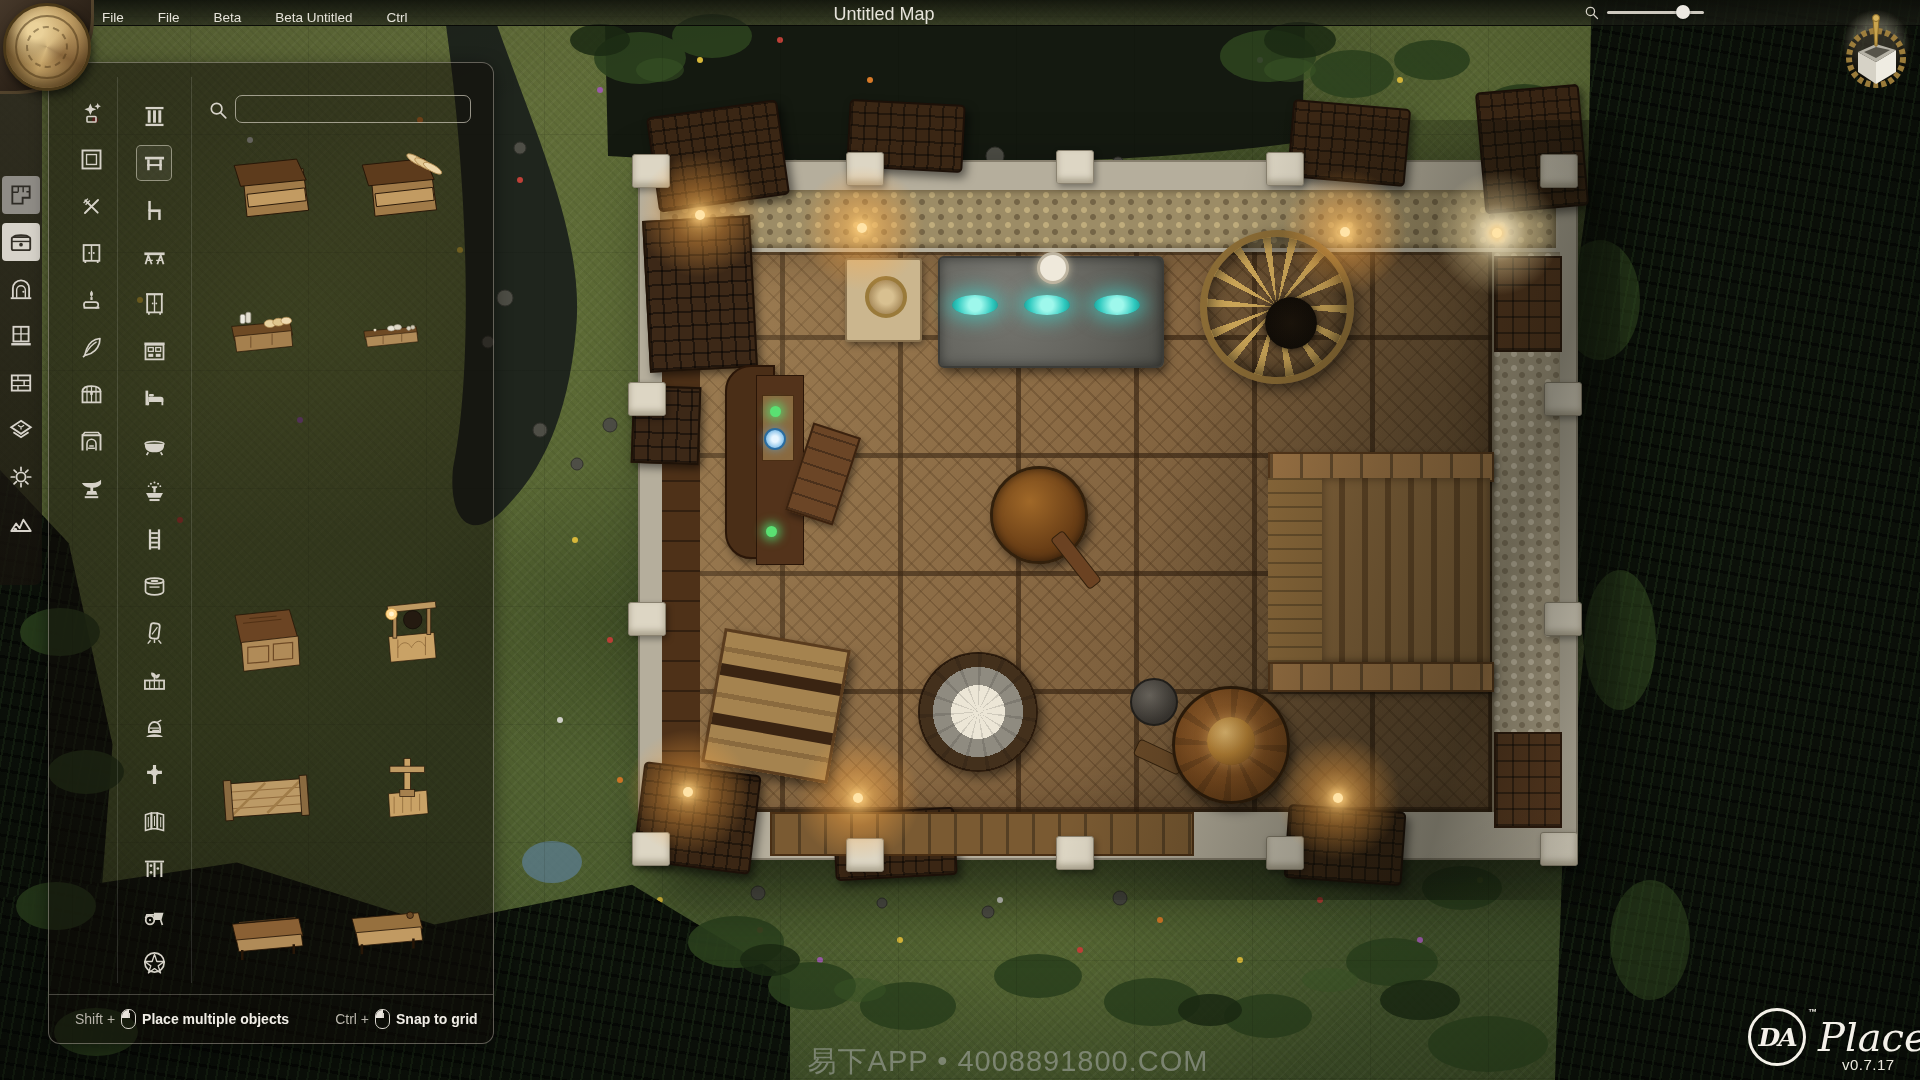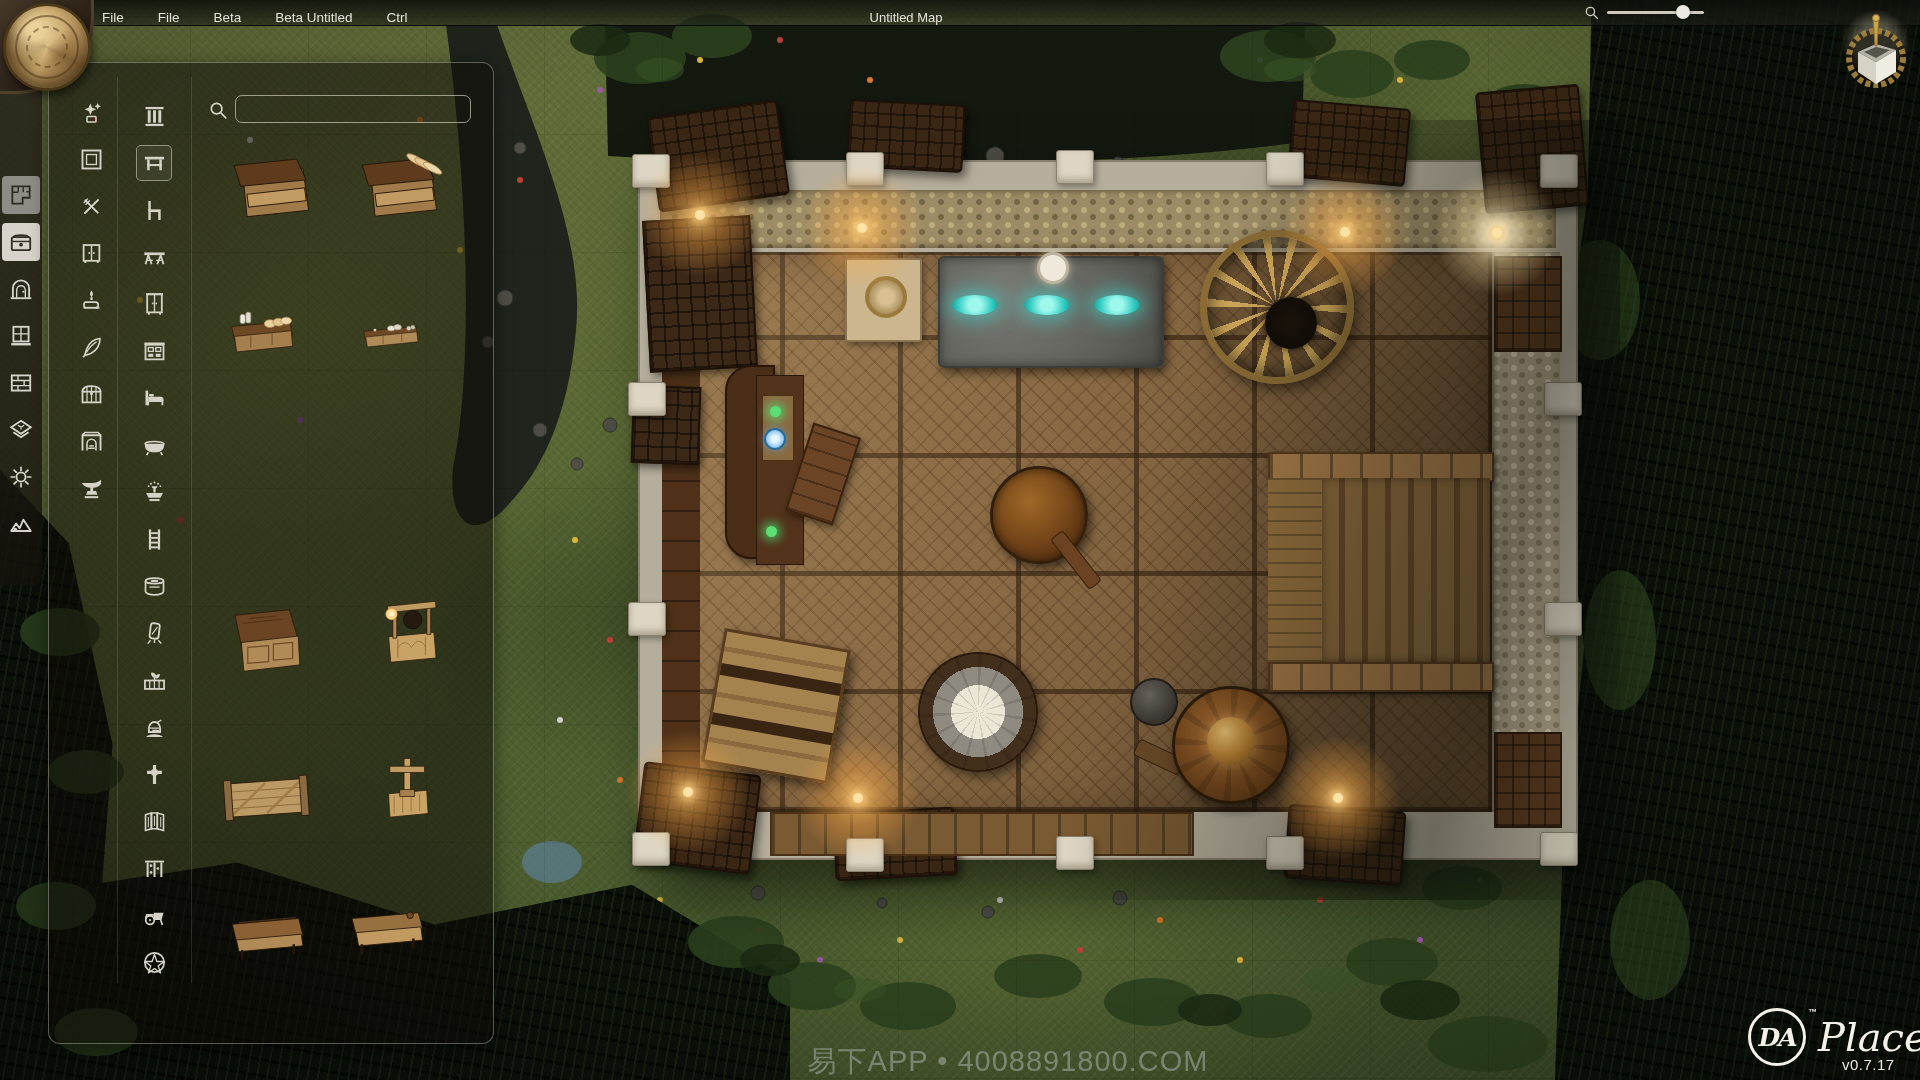--- a/index.html
+++ b/index.html
@@ -152,21 +152,21 @@
   .tshadow{position:absolute;left:560px;top:120px;width:1060px;height:780px;pointer-events:none;
     background:linear-gradient(105deg, rgba(0,0,0,0) 55%, rgba(8,10,5,.28) 72%, rgba(8,10,5,.42) 84%, rgba(8,10,5,.12) 95%);}
   .vignette{position:absolute;inset:0;pointer-events:none;
     background:radial-gradient(ellipse at 50% 45%, transparent 55%, rgba(0,0,0,.3) 100%);}
   
   .topbar{position:absolute;left:0;top:0;right:0;height:25px;z-index:90;display:flex;align-items:flex-end;
     background:linear-gradient(180deg, rgba(14,16,10,.9), rgba(30,32,24,.62));
     border-bottom:1px solid rgba(0,0,0,.5);}
   .menus{display:flex;gap:34px;padding-left:102px;}
   .menu-item{font-size:13.5px;color:#e6e3da;cursor:default;}
-  .maptitle{position:absolute;left:906px;transform:translateX(-50%);font-size:13px;color:#e6e3da;}
+  .maptitle{position:absolute;left:884px;transform:translateX(-50%);font-size:18px;color:#e6e3da;}
   .zoom-icon{position:absolute;left:1583px;top:4px;width:17px;height:17px;color:#d6d2c8;}
   .ztrack{position:absolute;left:1607px;top:11px;width:97px;height:3px;background:#cdc9bf;border-radius:2px;}
   .zknob{position:absolute;left:1676px;top:5px;width:14px;height:14px;border-radius:50%;background:#ece9e2;
     box-shadow:0 1px 3px rgba(0,0,0,.5);}
   
   .logo-corner{position:absolute;left:0;top:0;width:96px;height:96px;z-index:95;}
   .logo-plate{position:absolute;left:0;top:0;width:94px;height:94px;border-bottom-right-radius:80%;
     background:linear-gradient(135deg,#46382a,#241b12 70%);box-shadow:inset -3px -3px 0 rgba(150,125,80,.35);}
   .medallion{position:absolute;left:3px;top:3px;width:82px;height:82px;border-radius:50%;border:3px solid #4a3818;
     background:radial-gradient(circle at 36% 30%, #ead199 0 10%, rgba(0,0,0,0) 45%),
@@ -970,20 +970,32 @@
   <div class="thumb t8" title="cross-post"><svg viewBox="0 0 130 110">
         <use href="#thumb-cross"></use>
       </svg></div>
   <div class="thumb t9" title="workbench"><svg viewBox="0 0 130 110">
         <use href="#thumb-bench-a"></use>
       </svg></div>
   <div class="thumb t10" title="workbench-shelf"><svg viewBox="0 0 130 110">
         <use href="#thumb-bench-b"></use>
       </svg></div>
 
+  <div class="panel-footer">
+      <span class="hint-group">
+        <span class="hint-key">Shift +</span>
+        <span class="mouse"></span>
+        <b class="hint-action">Place multiple objects</b>
+      </span>
+      <span class="hint-group">
+        <span class="hint-key">Ctrl +</span>
+        <span class="mouse"></span>
+        <b class="hint-action">Snap to grid</b>
+      </span>
+    </div>
 </div>
 
 <div class="beta-badge">
   <div class="dacircle">
     <span>DA</span>
     <span class="tm">™</span>
   </div>
   <div class="betatext">Place</div>
   <div class="betaver">v0.7.17</div>
 </div>

